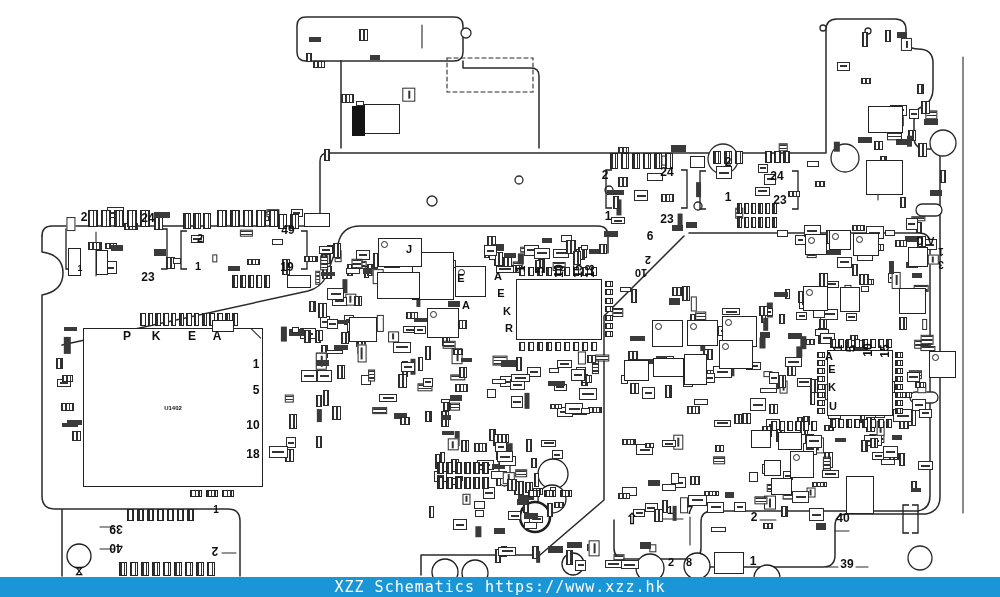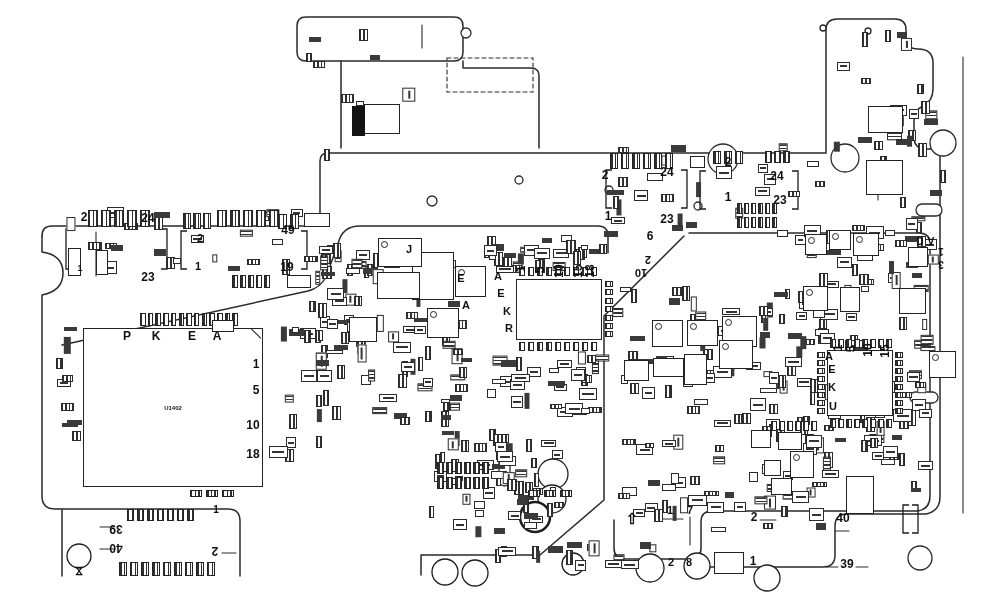--- a/index.html
+++ b/index.html
@@ -1242,13 +1242,16 @@
       <div class="ann" style="left: 671px; top: 562px; font-size: 11px; transform: translate(-50%, -50%) rotate(0deg);">2</div>
       <div class="ann" style="left: 689px; top: 562px; font-size: 11px; transform: translate(-50%, -50%) rotate(0deg);">8</div>
       <div class="ann" style="left: 632px; top: 518px; font-size: 15px; transform: translate(-50%, -50%) rotate(0deg);">⇧</div>
       <div class="ann" style="left: 79px; top: 571px; font-size: 10px; transform: translate(-50%, -50%) rotate(90deg);">⋈</div>
       <div class="ann" style="left: 754px; top: 517px; font-size: 12px; transform: translate(-50%, -50%) rotate(0deg);">2</div>
       <div class="ann" style="left: 843px; top: 518px; font-size: 12px; transform: translate(-50%, -50%) rotate(0deg);">40</div>
       <div class="ann" style="left: 753px; top: 561px; font-size: 12px; transform: translate(-50%, -50%) rotate(0deg);">1</div>
       <div class="ann" style="left: 847px; top: 564px; font-size: 12px; transform: translate(-50%, -50%) rotate(0deg);">39</div>
     </div>
 
+  <div id="banner" style="background: rgb(26, 150, 214); color: rgb(255, 255, 255);">
+    <span>XZZ Schematics https://www.xzz.hk</span>
+  </div>
 </div>
 
 </body></html>

